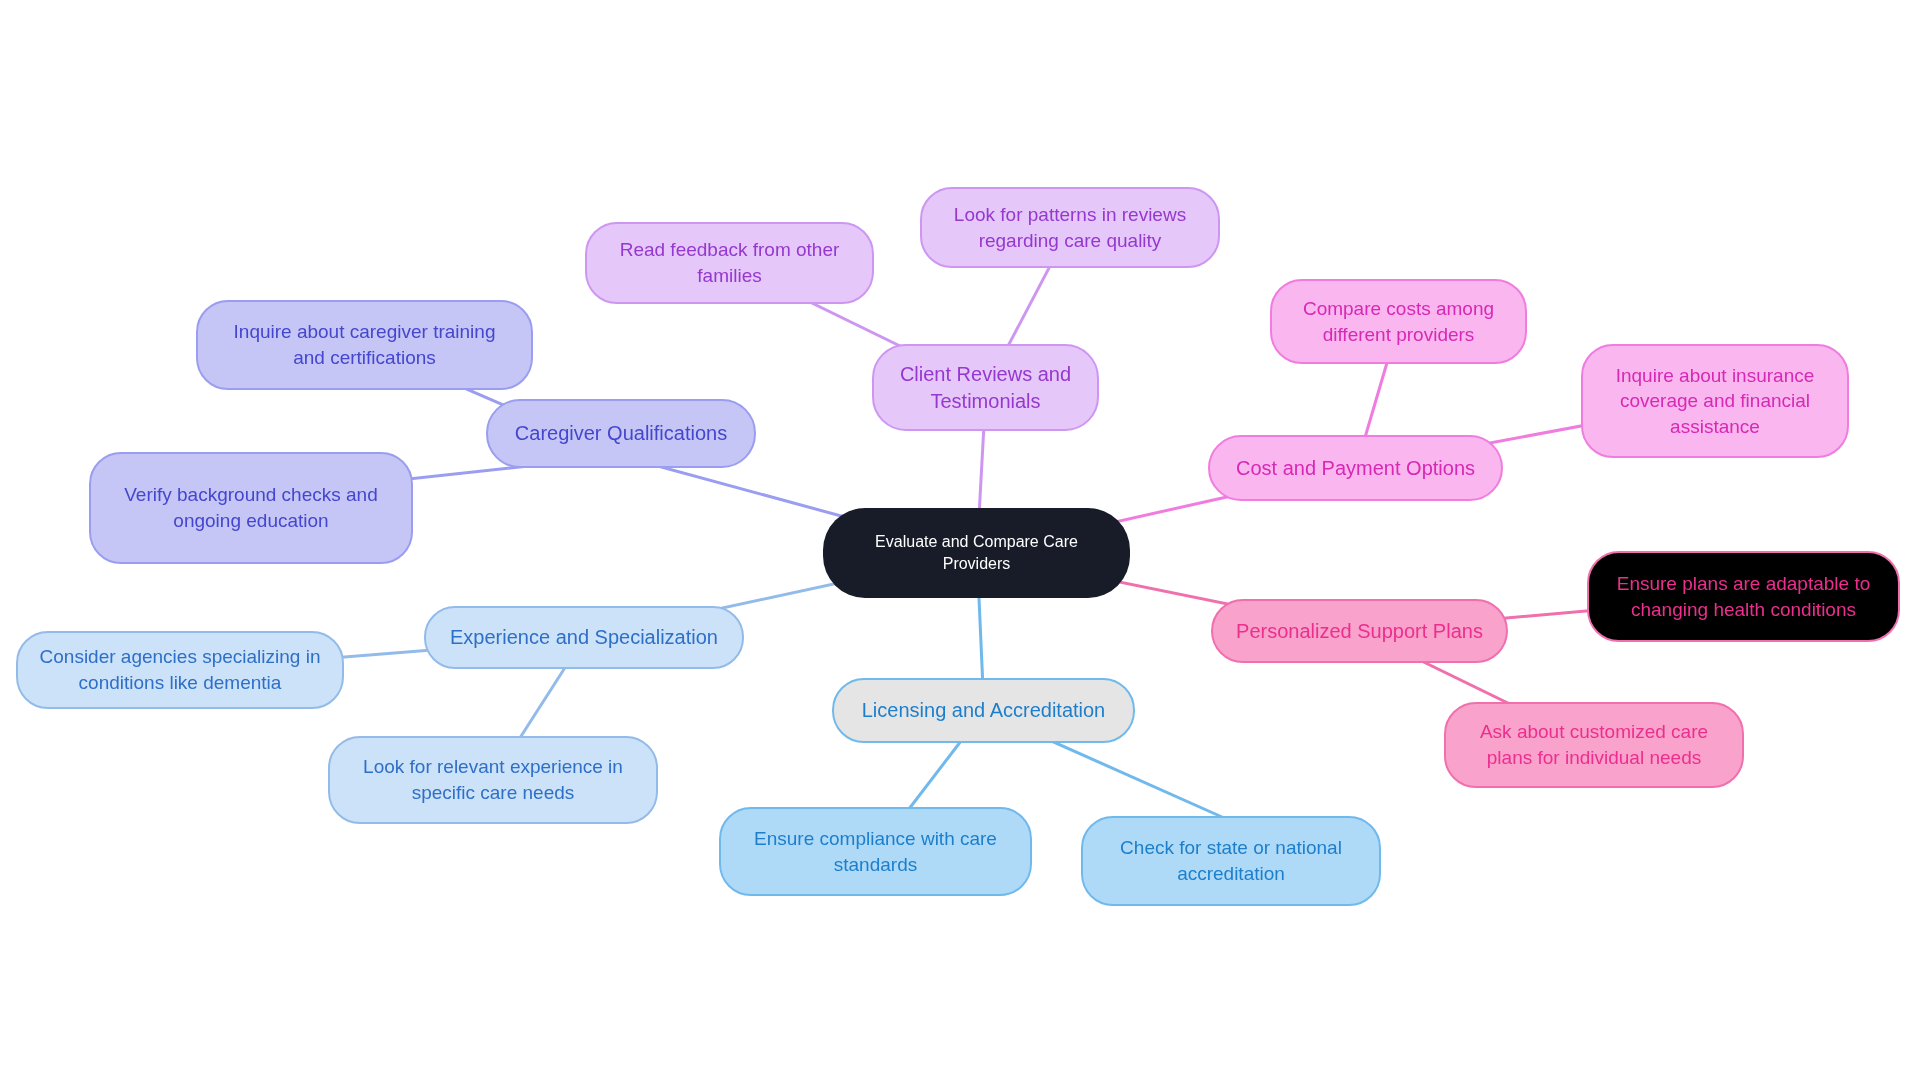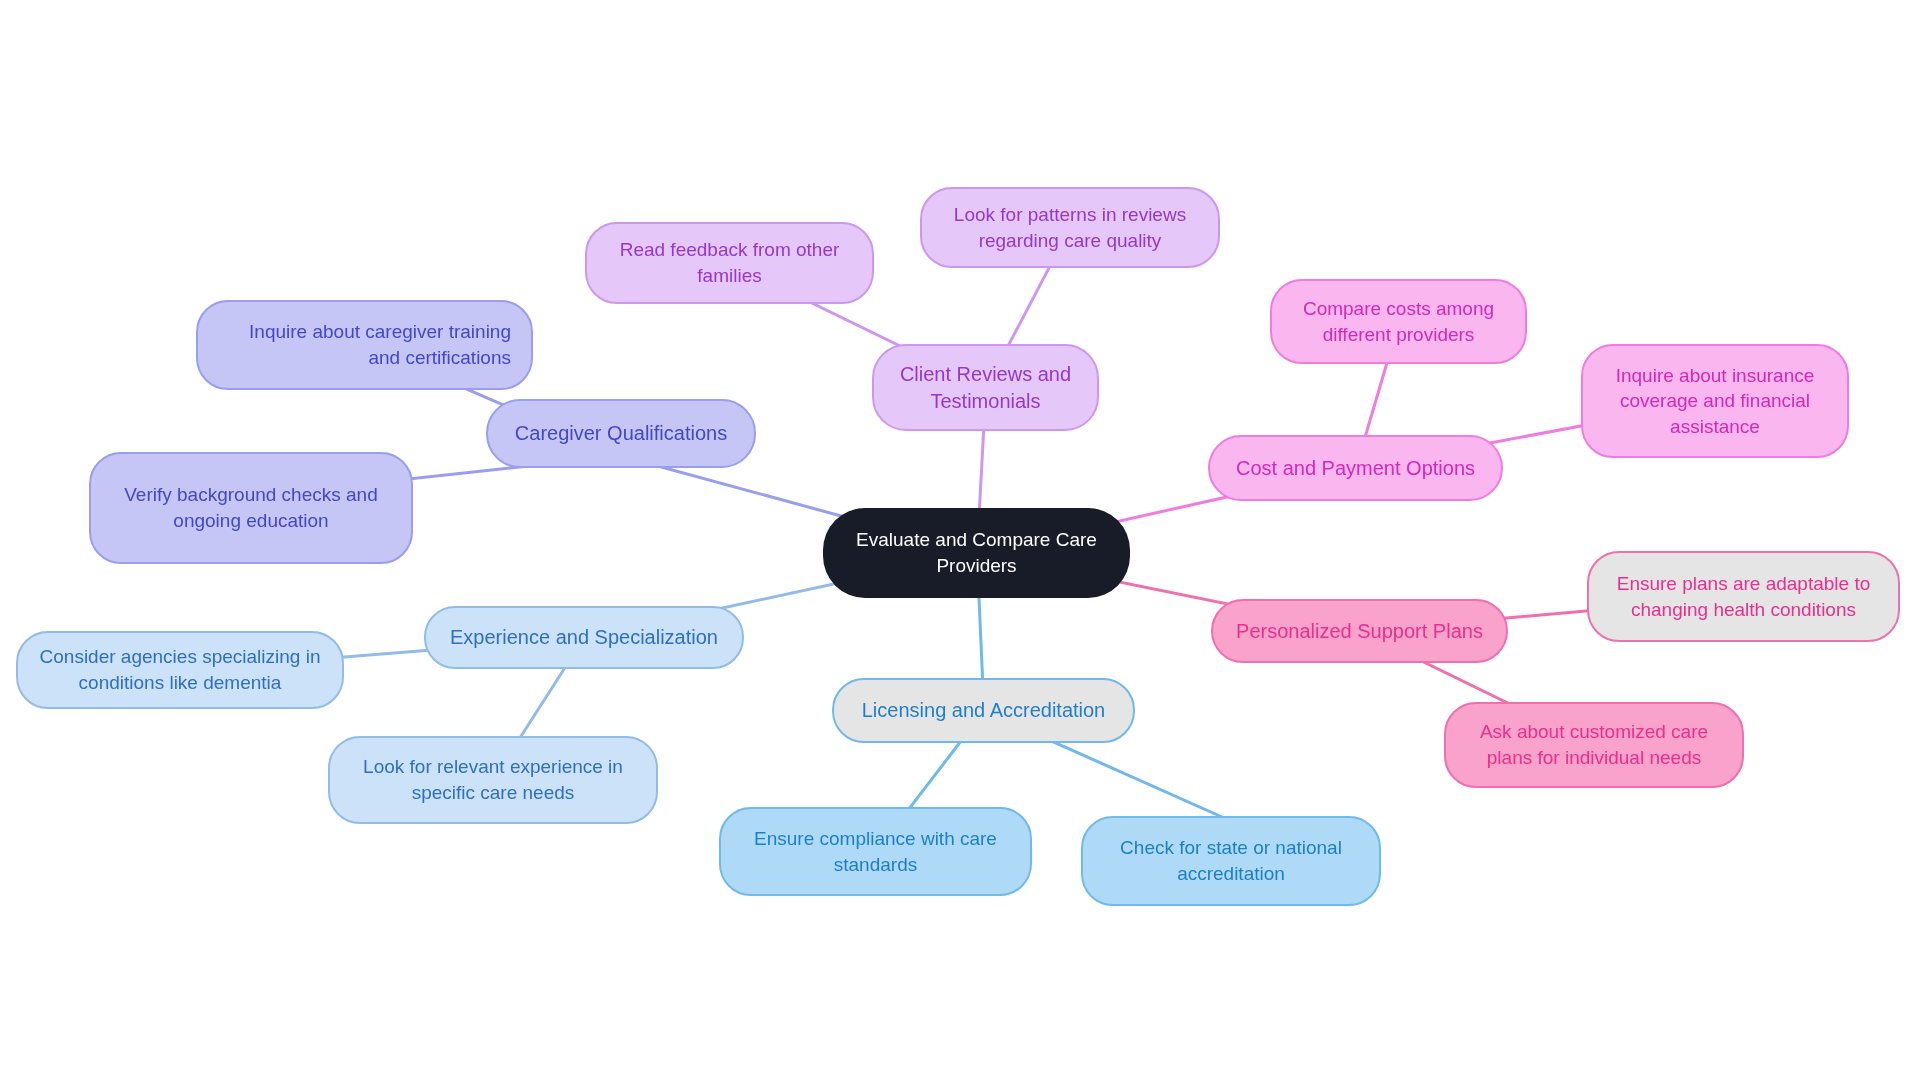--- a/index.html
+++ b/index.html
@@ -19,21 +19,21 @@
     text-align:center;
     border:2px solid transparent;
     border-radius:32px;
     font-size:19px;line-height:1.35;
     padding:0 20px;box-sizing:border-box;
     cursor:default;
   }
   .node.parent{font-size:20px;}
   #n-center{
     left:823px;top:508px;width:307px;height:90px;
-    border-radius:42px;font-size:19px;border:none;
+    border-radius:42px;font-size:16px;border:none;
   }
   #n-b0  {left:486px;top:399px;width:270px;height:69px;border-radius:34px;}
   #n-b0c0{left:196px;top:300px;width:337px;height:90px;}
   #n-b0c1{left:89px;top:452px;width:324px;height:112px;}
   #n-b1  {left:872px;top:344px;width:227px;height:87px;border-radius:34px;}
   #n-b1c0{left:585px;top:222px;width:289px;height:82px;}
   #n-b1c1{left:920px;top:187px;width:300px;height:81px;}
   #n-b2  {left:1208px;top:435px;width:295px;height:66px;border-radius:33px;}
   #n-b2c0{left:1270px;top:279px;width:257px;height:85px;}
   #n-b2c1{left:1581px;top:344px;width:268px;height:114px;}
@@ -79,21 +79,21 @@
     <line x1="584" y1="638" x2="493" y2="780" stroke="#93bbea"></line>
   </svg>
 
   <div class="node" id="n-center" style="background: rgb(24, 28, 41); color: rgb(255, 255, 255);">
     <span>Evaluate and Compare Care Providers</span>
   </div>
 
   <div class="node parent" id="n-b0" style="background: rgb(197, 198, 246); border-color: rgb(154, 157, 240); color: rgb(68, 70, 206);">
     <span>Caregiver Qualifications</span>
   </div>
-  <div class="node" id="n-b0c0" style="background: rgb(197, 198, 246); border-color: rgb(154, 157, 240); color: rgb(68, 70, 206); text-align: right;">
+  <div class="node" id="n-b0c0" style="background: rgb(197, 198, 246); border-color: rgb(154, 157, 240); color: rgb(68, 70, 206);">
     <span>Inquire about caregiver training and certifications</span>
   </div>
   <div class="node" id="n-b0c1" style="background: rgb(197, 198, 246); border-color: rgb(154, 157, 240); color: rgb(68, 70, 206);">
     <span>Verify background checks and ongoing education</span>
   </div>
 
   <div class="node parent" id="n-b1" style="background: rgb(230, 199, 249); border-color: rgb(205, 151, 241); color: rgb(149, 56, 207);">
     <span>Client Reviews and Testimonials</span>
   </div>
   <div class="node" id="n-b1c0" style="background: rgb(230, 199, 249); border-color: rgb(205, 151, 241); color: rgb(149, 56, 207);">
@@ -109,21 +109,21 @@
   <div class="node" id="n-b2c0" style="background: rgb(250, 182, 238); border-color: rgb(240, 124, 224); color: rgb(214, 41, 180);">
     <span>Compare costs among different providers</span>
   </div>
   <div class="node" id="n-b2c1" style="background: rgb(250, 182, 238); border-color: rgb(240, 124, 224); color: rgb(214, 41, 180);">
     <span>Inquire about insurance coverage and financial assistance</span>
   </div>
 
   <div class="node parent" id="n-b3" style="background: rgb(249, 162, 203); border-color: rgb(240, 111, 173); color: rgb(236, 46, 142);">
     <span>Personalized Support Plans</span>
   </div>
-  <div class="node" id="n-b3c0" style="background: #e5e5e5; border-color: rgb(240, 111, 173); color: rgb(236, 46, 142);">
+  <div class="node" id="n-b3c0" style="background: #000000; border-color: rgb(240, 111, 173); color: rgb(236, 46, 142);">
     <span>Ensure plans are adaptable to changing health conditions</span>
   </div>
   <div class="node" id="n-b3c1" style="background: rgb(249, 162, 203); border-color: rgb(240, 111, 173); color: rgb(236, 46, 142);">
     <span>Ask about customized care plans for individual needs</span>
   </div>
 
   <div class="node parent" id="n-b4" style="background: #e5e5e5; border-color: rgb(112, 185, 236); color: rgb(29, 127, 204);">
     <span>Licensing and Accreditation</span>
   </div>
   <div class="node" id="n-b4c0" style="background: rgb(174, 218, 248); border-color: rgb(112, 185, 236); color: rgb(29, 127, 204);">

